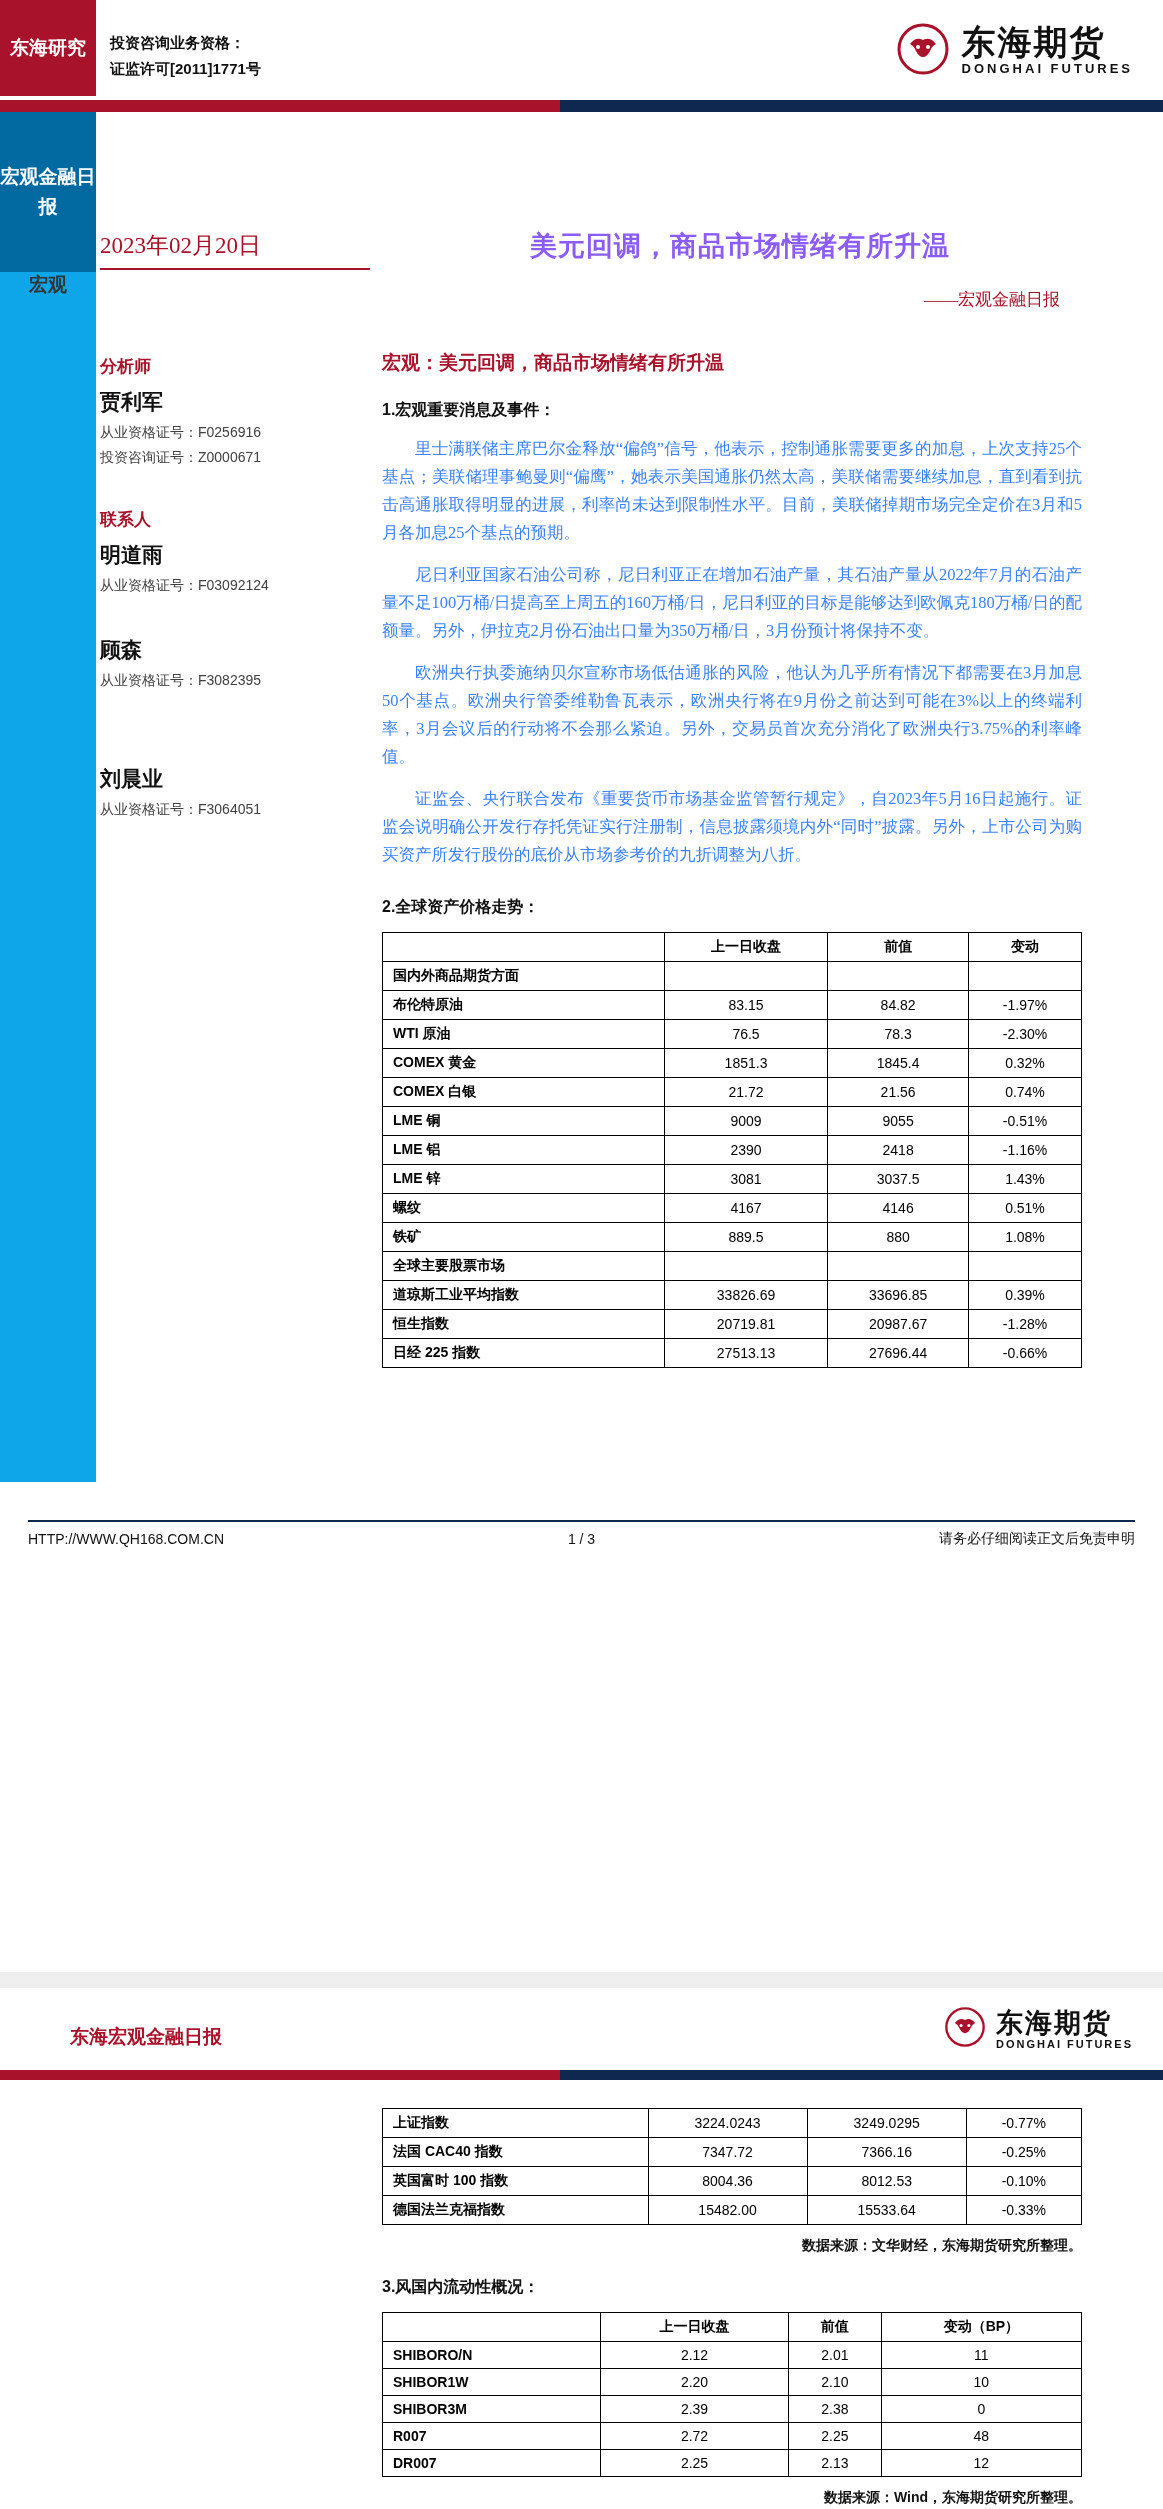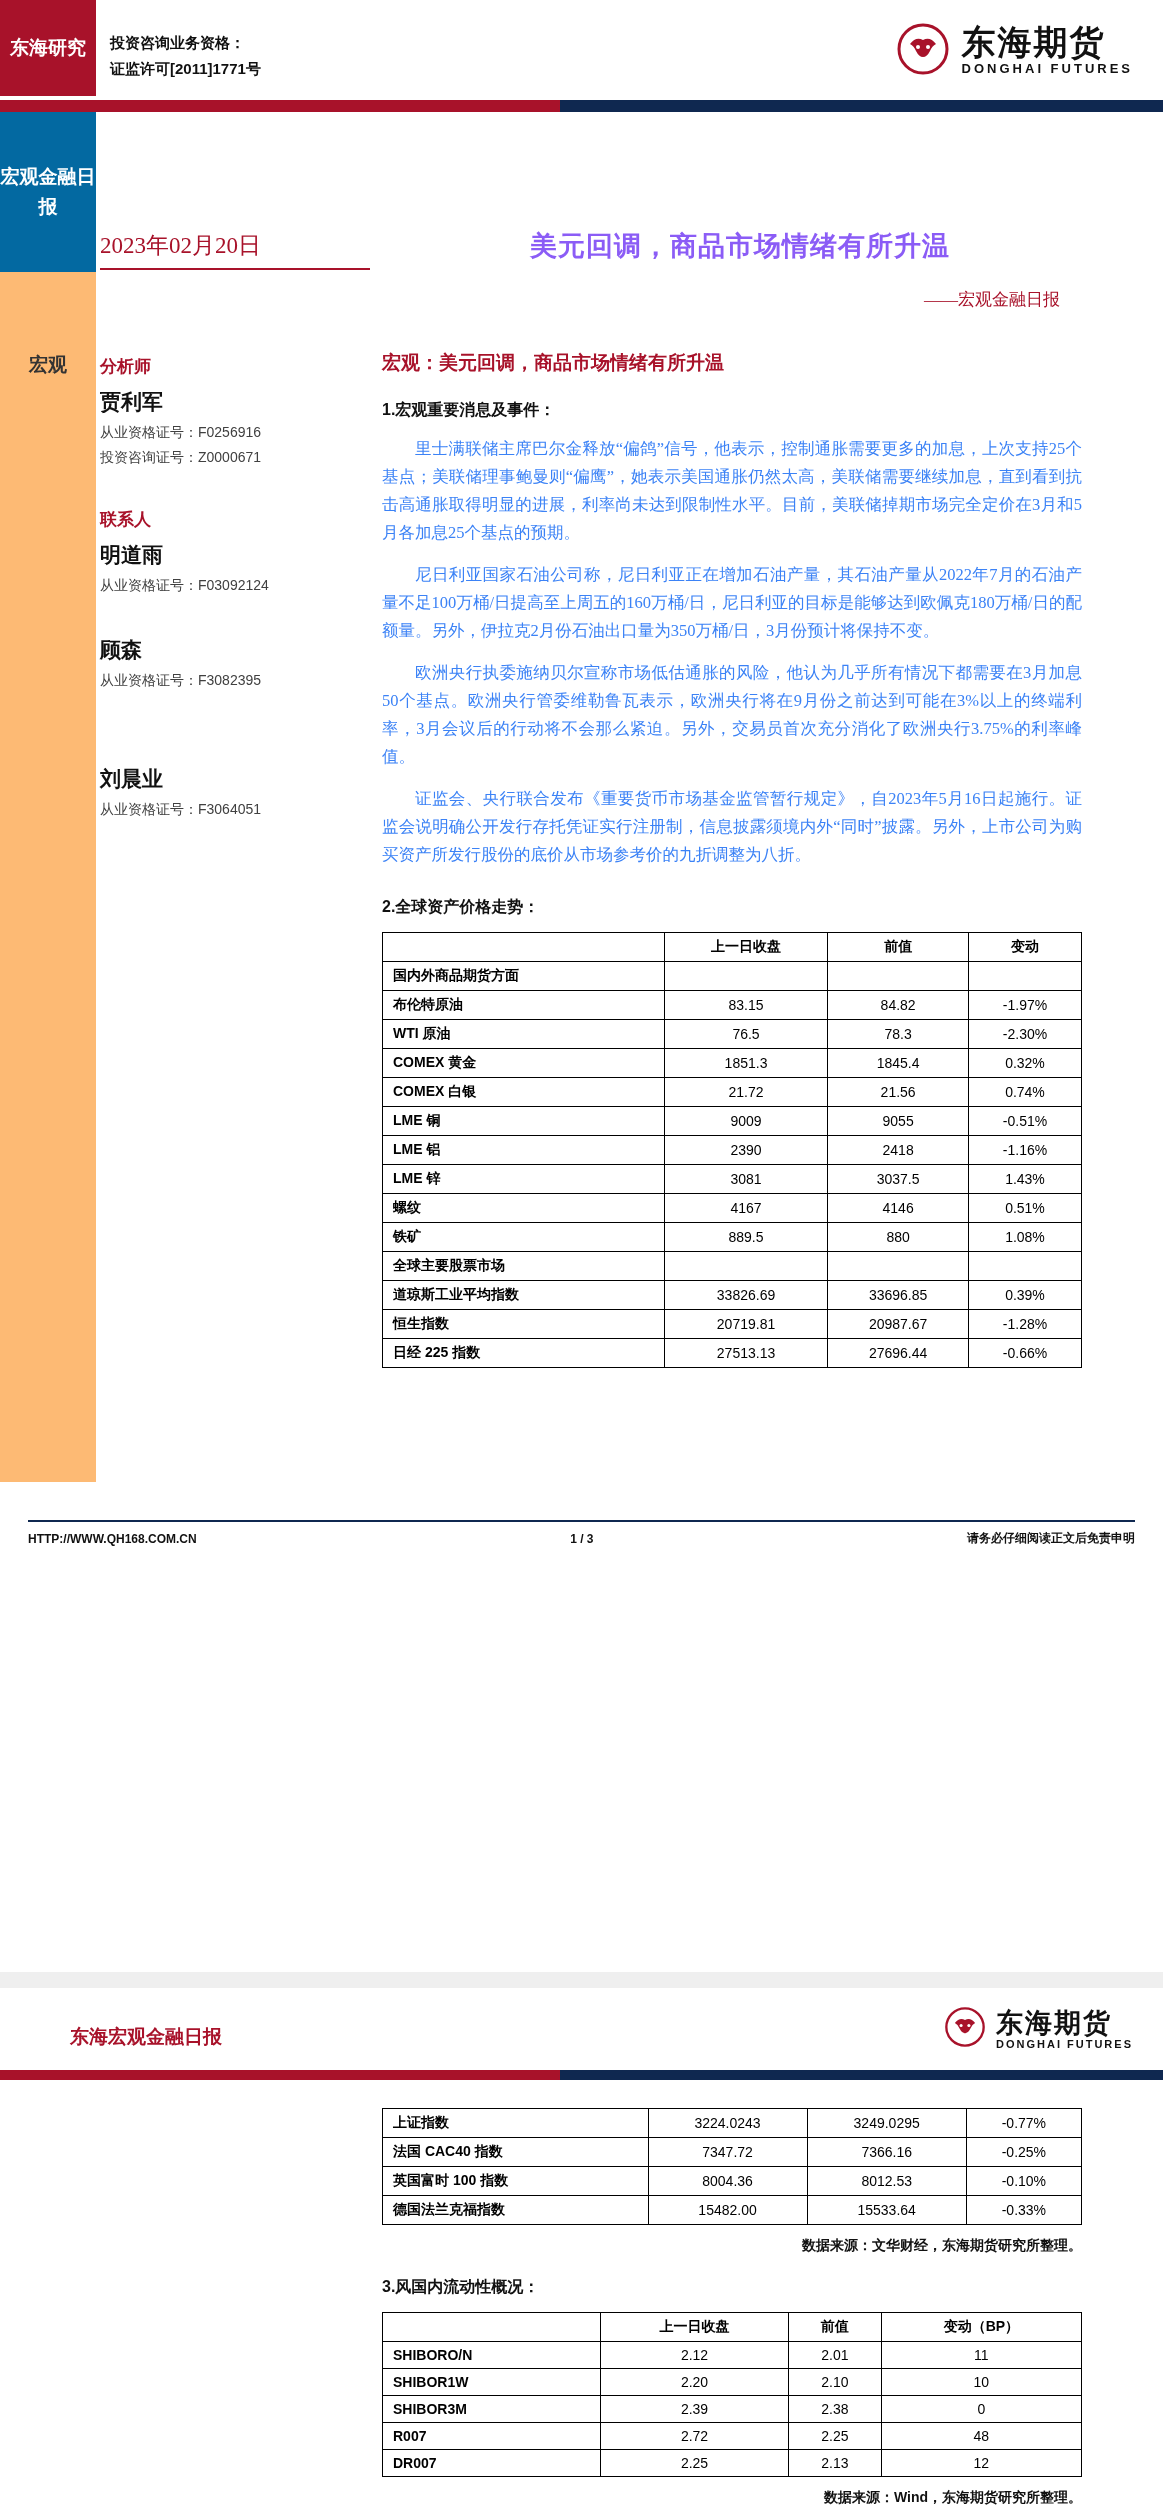--- a/index.html
+++ b/index.html
@@ -30,23 +30,23 @@
 
   .red-bar{position:absolute;left:0;top:100px;width:560px;height:12px;background:#a8122a;}
   .navy-bar{position:absolute;left:560px;top:100px;width:603px;height:12px;background:#0f2850;}
 
   .side-red{
     position:absolute;left:0;top:112px;width:96px;height:160px;background:#0369a1;color:#fff;
     font-family:"Liberation Sans", sans-serif;font-weight:bold;font-size:19px;line-height:30px;
     display:flex;align-items:center;justify-content:center;text-align:center;
   }
   .side-gray{
-    position:absolute;left:0;top:272px;width:96px;height:1210px;background:#fdba74;color:#333;
+    position:absolute;left:0;top:272px;width:96px;height:1210px;background:#0ea5e9;color:#333;
     font-family:"Liberation Sans", sans-serif;font-weight:bold;font-size:19px;line-height:26px;
-    display:flex;align-items:flex-start;justify-content:center;text-align:center;padding-top:80px;box-sizing:border-box;
+    display:flex;align-items:flex-start;justify-content:center;text-align:center;box-sizing:border-box;
   }
   .side-gray span{display:block;}
 
   .date{
     position:absolute;left:100px;top:230px;width:300px;
     font-size:23px;color:#a8122a;font-family:"Liberation Serif", serif;
   }
   .date-underline{position:absolute;left:100px;top:268px;width:270px;height:2px;background:#a8122a;}
 
   .main-title{
@@ -74,21 +74,21 @@
   table.fin td.lbl{text-align:left;font-weight:bold;padding-left:10px;}
   table.fin td.grp{text-align:left;font-weight:bold;padding-left:10px;}
   table.fin tr.hdr td{font-weight:bold;}
 
   .src{font-family:"Liberation Sans", sans-serif;font-size:14px;text-align:right;margin:12px 0 22px 0;font-weight:bold;color:#111;}
 
   .footer-rule{position:absolute;left:28px;top:1520px;width:1107px;height:2px;background:#0f2850;}
   .footer{
     position:absolute;left:28px;top:1530px;width:1107px;
     display:flex;justify-content:space-between;align-items:center;
-    font-family:"Liberation Sans", sans-serif;font-size:12px;font-weight:bold;color:#111;
+    font-family:"Liberation Sans", sans-serif;font-size:14px;font-weight:normal;color:#111;
   }
   .page-gap{height:16px;background:#efefef;}
 
   
   .p2{height:840px;position:relative;padding-top:0;}
   .p2-head{position:absolute;left:70px;top:36px;font-family:"Liberation Sans", sans-serif;font-weight:bold;font-size:19px;color:#a8122a;}
   .p2-logo{position:absolute;right:30px;top:18px;display:flex;align-items:center;gap:10px;}
   .p2-logo .cn{font-family:"Liberation Sans", sans-serif;font-weight:bold;font-size:27px;letter-spacing:2px;color:#111;line-height:30px;}
   .p2-logo .en{font-family:"Liberation Sans", sans-serif;font-weight:bold;font-size:11px;letter-spacing:2px;color:#111;}
   .p2-red{position:absolute;left:0;top:82px;width:560px;height:10px;background:#a8122a;}

